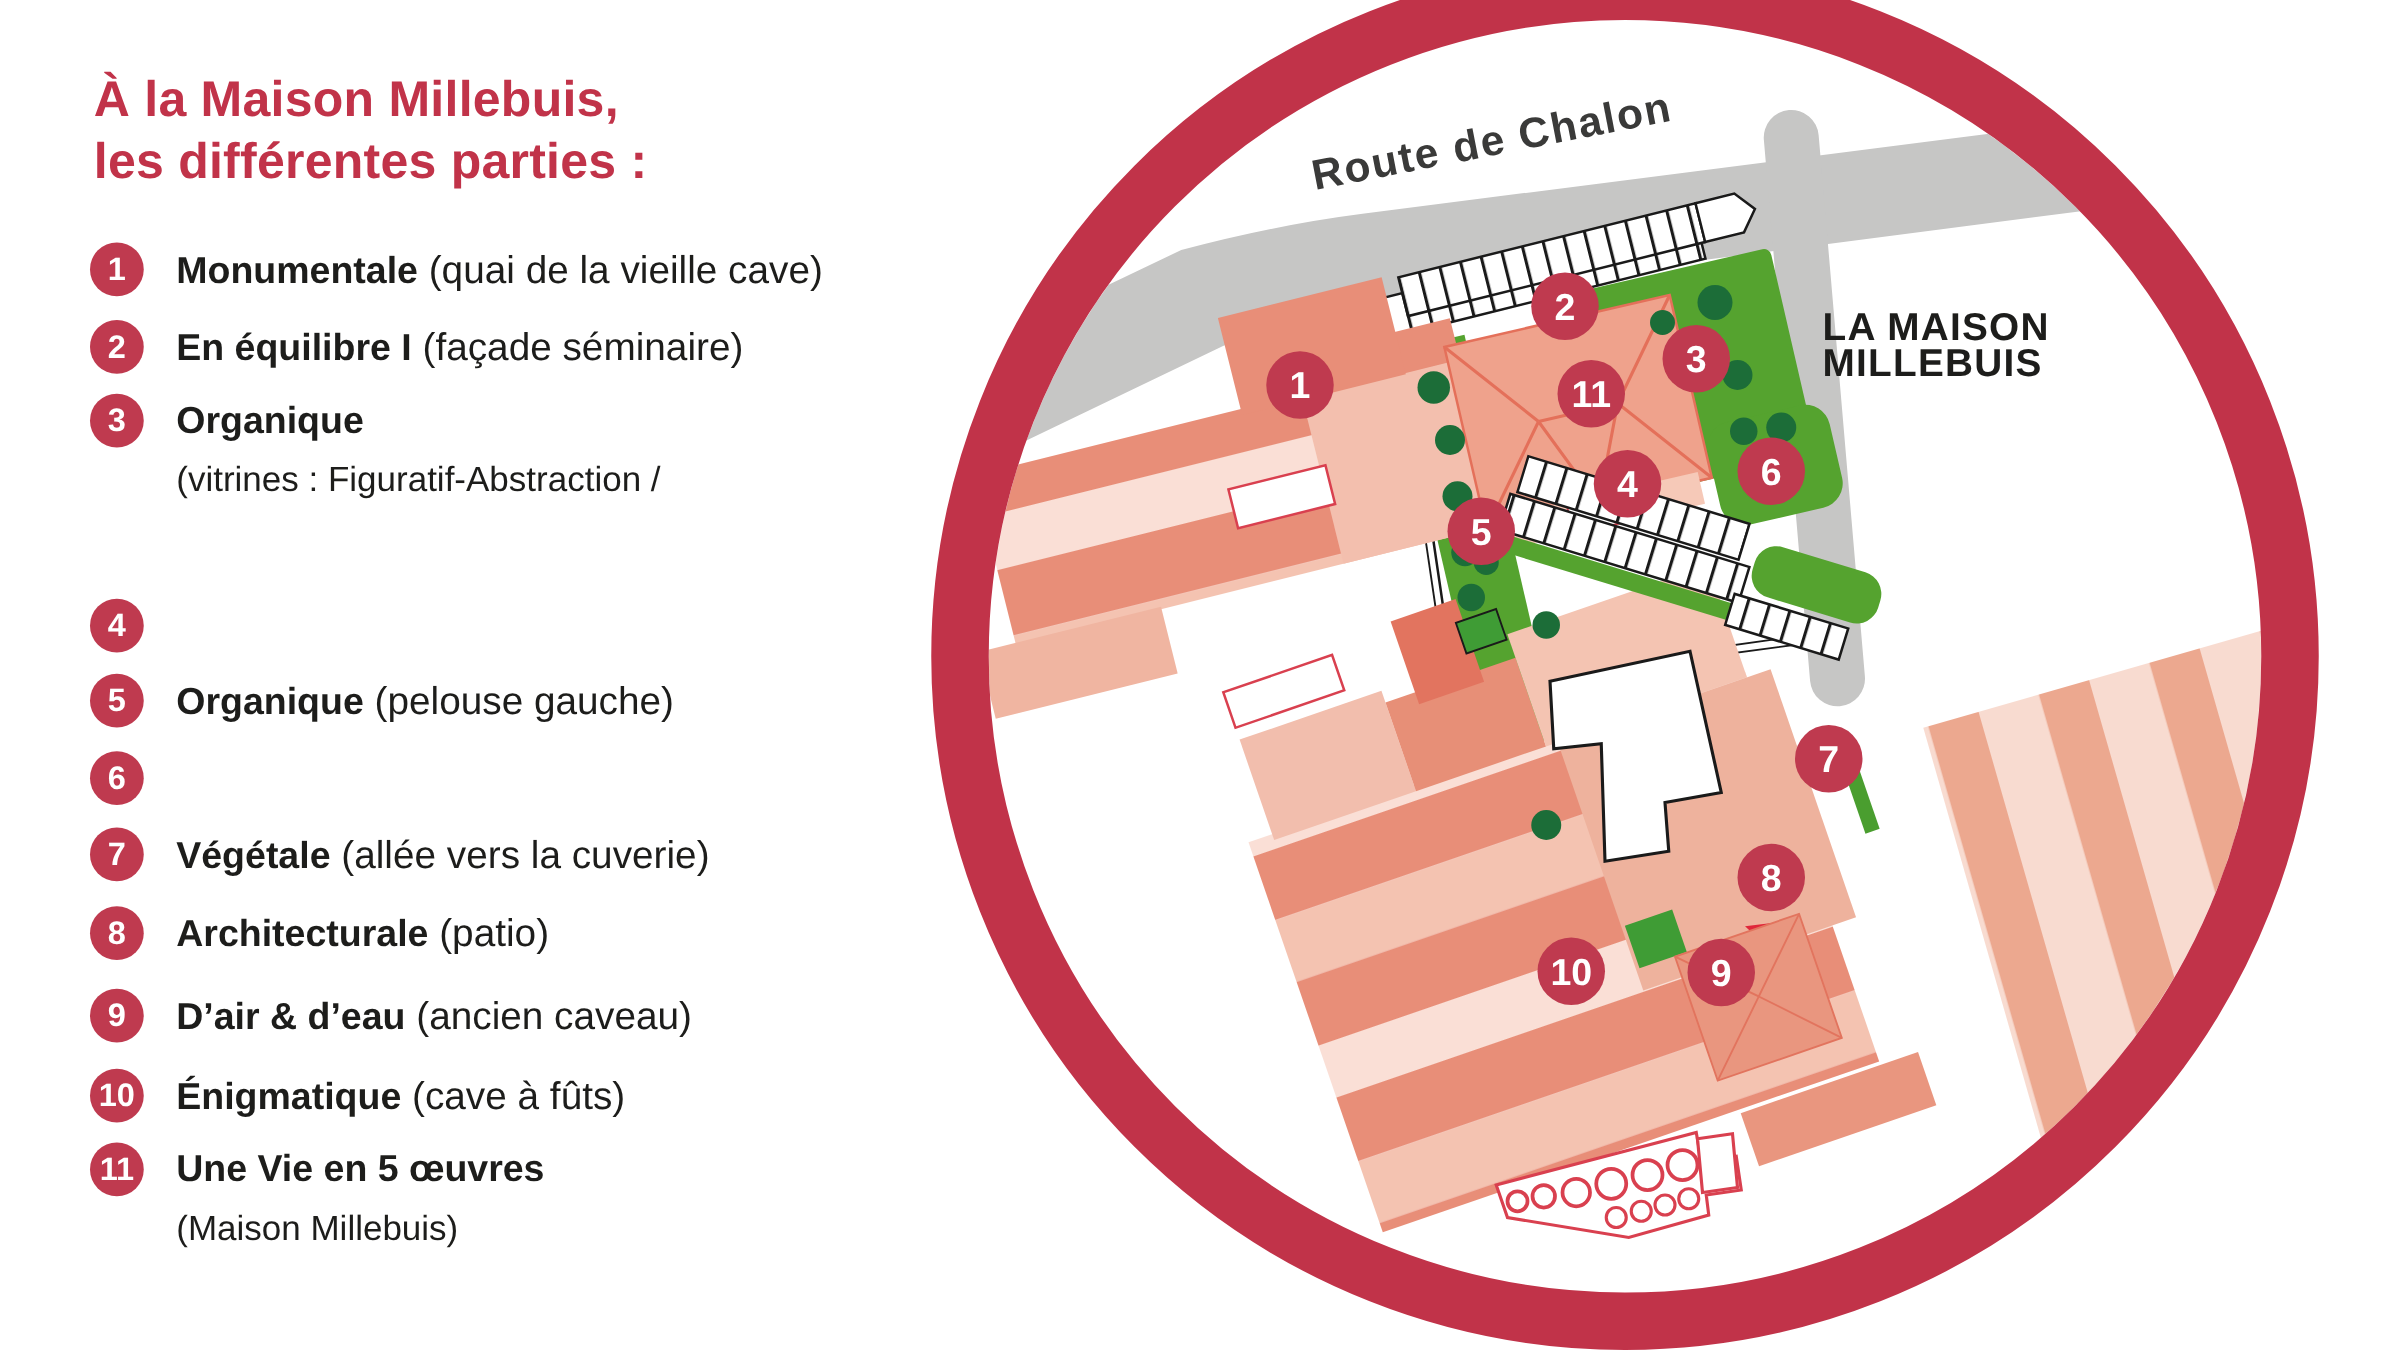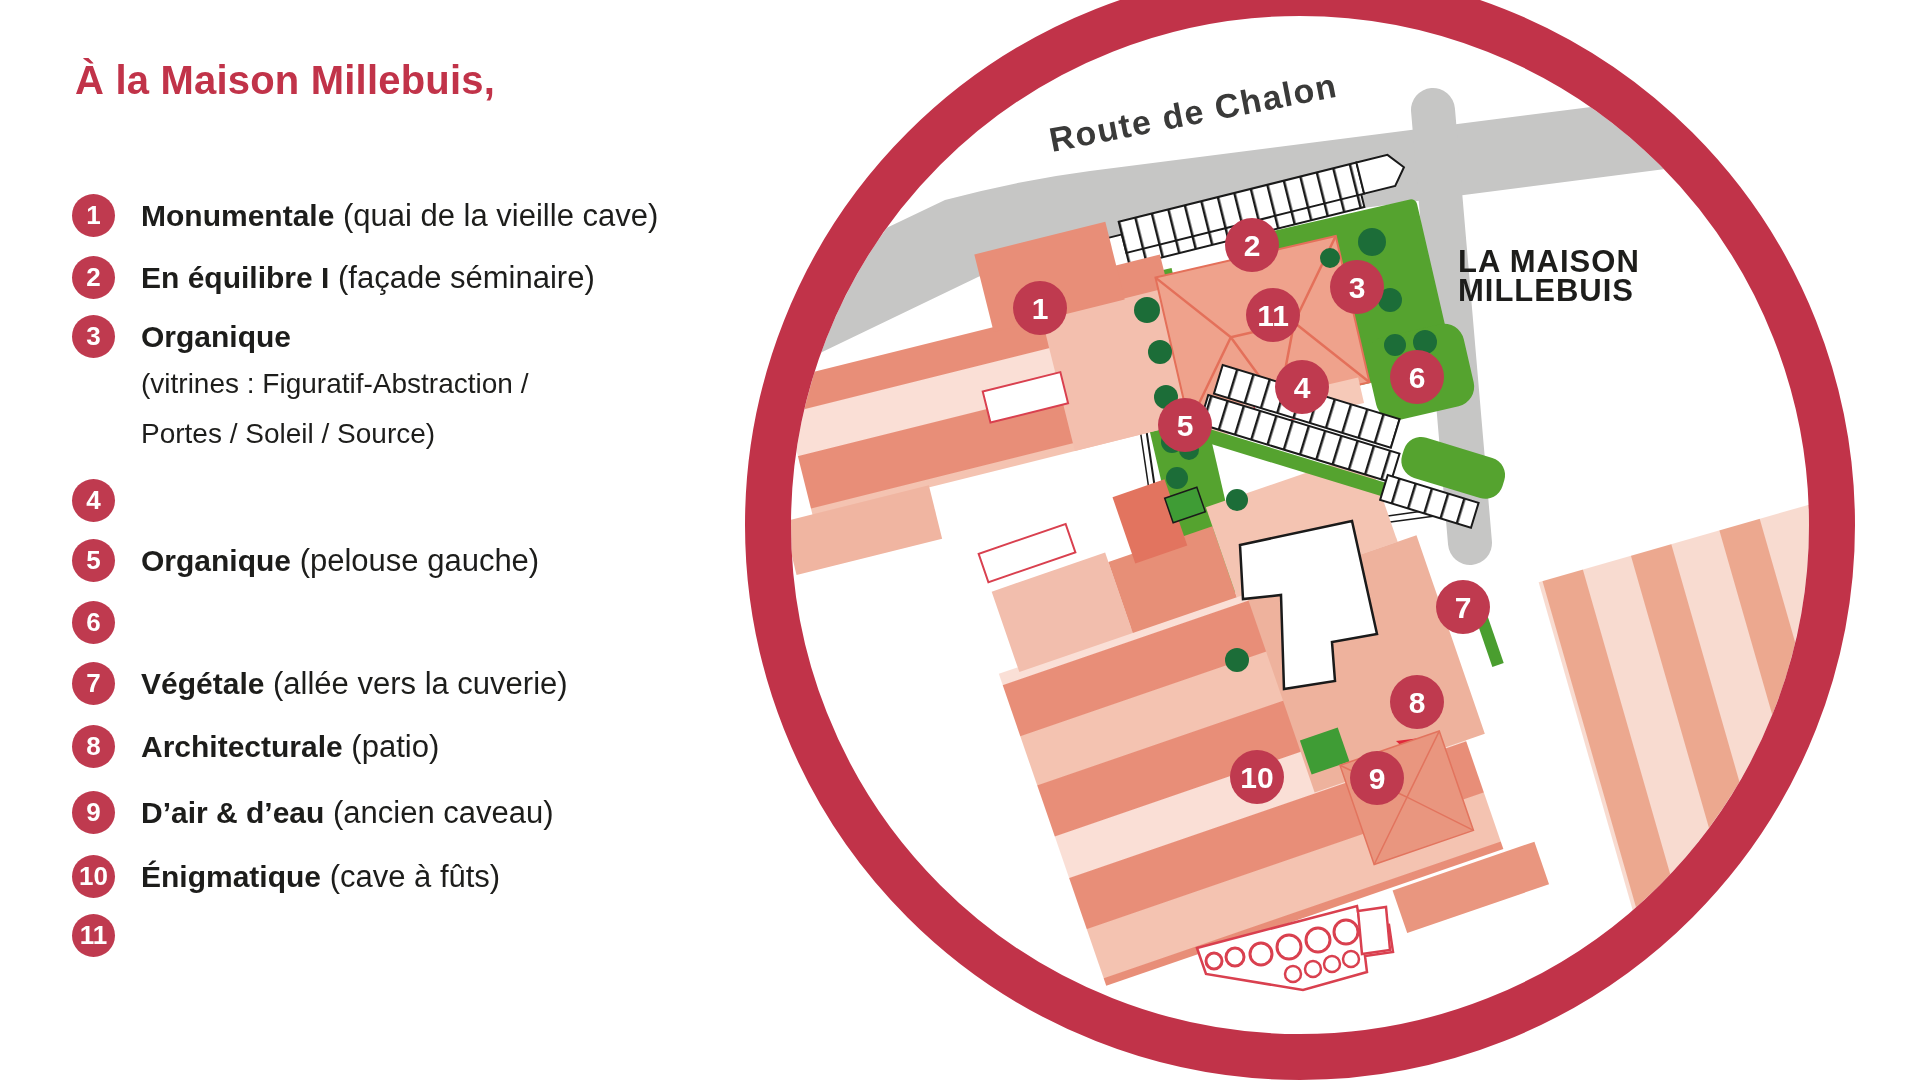--- a/index.html
+++ b/index.html
@@ -218,33 +218,34 @@
   <circle cx="1300" cy="525" r="532" fill="none" stroke="#c13349" stroke-width="46"></circle>
 
   <text x="1458" y="272" font-size="31" font-weight="bold" fill="#1d1d1b" letter-spacing="1">LA MAISON</text>
   <text x="1458" y="301" font-size="31" font-weight="bold" fill="#1d1d1b" letter-spacing="1">MILLEBUIS</text>
 </svg>
 </div>
 
 <div id="legend">
   <div class="legend-title" style="color:#c13349">
     <div>À la Maison Millebuis,</div>
+    <div>les différentes parties :</div>
   </div>
   <div id="legend-items">
       <div class="legend-item" style="top: 194px;">
         <span class="badge" style="background: rgb(191, 58, 79);">1</span>
         <div class="item-text"><span class="item-name">Monumentale</span><span class="item-note"> (quai de la vieille cave)</span></div>
       </div>
       <div class="legend-item" style="top: 256px;">
         <span class="badge" style="background: rgb(191, 58, 79);">2</span>
         <div class="item-text"><span class="item-name">En équilibre I</span><span class="item-note"> (façade séminaire)</span></div>
       </div>
       <div class="legend-item" style="top: 315px;">
         <span class="badge" style="background: rgb(191, 58, 79);">3</span>
-        <div class="item-text"><span class="item-name">Organique</span><div class="note-line">(vitrines : Figuratif-Abstraction /</div><div class="note-line">Portes / Soleil / Source)</div></div>
+        <div class="item-text"><span class="item-name">Organique</span><div class="note-line">(vitrines : Figuratif-Abstraction /</div></div>
       </div>
       <div class="legend-item" style="top: 479px;">
         <span class="badge" style="background: rgb(191, 58, 79);">4</span>
       </div>
       <div class="legend-item" style="top: 539px;">
         <span class="badge" style="background: rgb(191, 58, 79);">5</span>
         <div class="item-text"><span class="item-name">Organique</span><span class="item-note"> (pelouse gauche)</span></div>
       </div>
       <div class="legend-item" style="top: 601px;">
         <span class="badge" style="background: rgb(191, 58, 79);">6</span>
@@ -260,15 +261,16 @@
       <div class="legend-item" style="top: 791px;">
         <span class="badge" style="background: rgb(191, 58, 79);">9</span>
         <div class="item-text"><span class="item-name">D’air &amp; d’eau</span><span class="item-note"> (ancien caveau)</span></div>
       </div>
       <div class="legend-item" style="top: 855px;">
         <span class="badge" style="background: rgb(191, 58, 79);">10</span>
         <div class="item-text"><span class="item-name">Énigmatique</span><span class="item-note"> (cave à fûts)</span></div>
       </div>
       <div class="legend-item" style="top: 914px;">
         <span class="badge" style="background: rgb(191, 58, 79);">11</span>
+        <div class="item-text"><span class="item-name">Une Vie en 5 œuvres</span><div class="note-line">(Maison Millebuis)</div></div>
       </div>
     </div>
 </div>
 
 </body></html>

